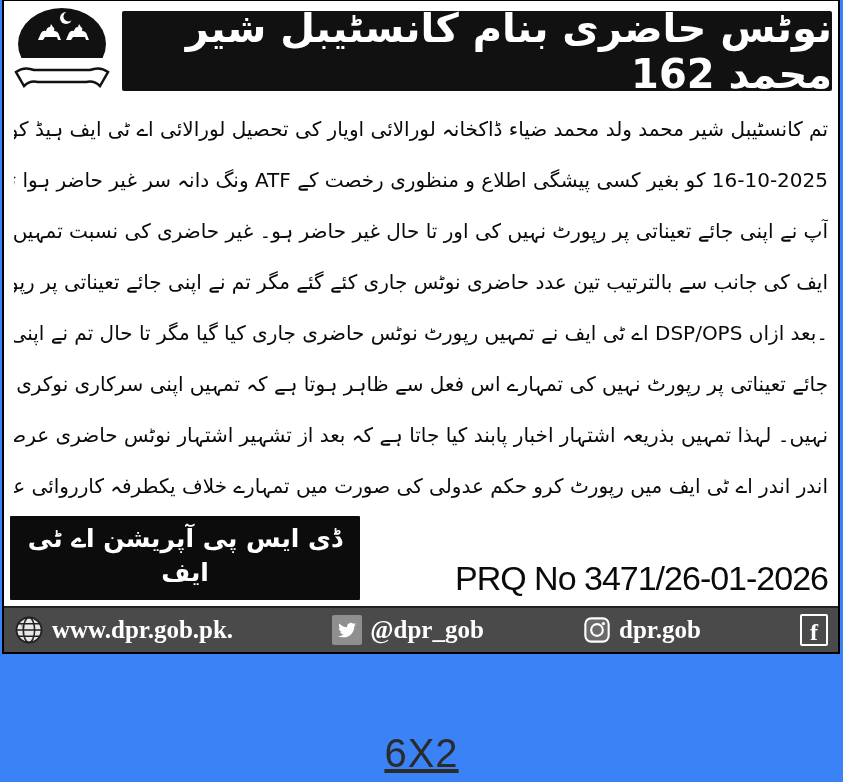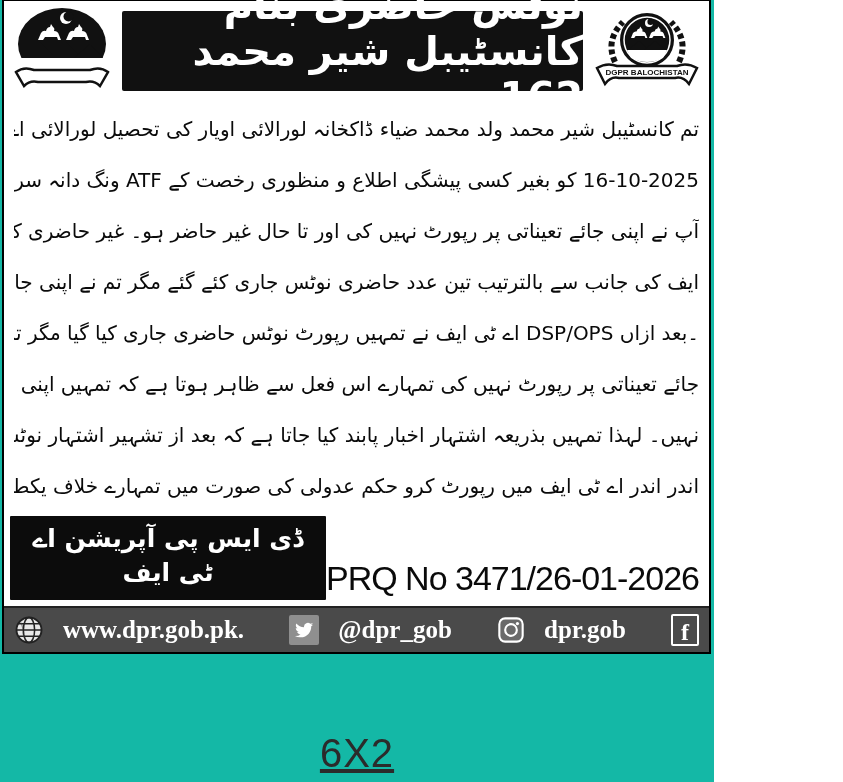--- a/index.html
+++ b/index.html
@@ -1,19 +1,19 @@
 <!DOCTYPE html>
 <html lang="ur"><head>
 <meta charset="utf-8">
 <style>
   html,body{margin:0;padding:0;background:#ffffff;}
   .page{
     position:relative;
-    width:714px;height:782px;
-    background:#14b8a6;
+    width:843px;height:782px;
+    background:#3b82f6;
     font-family:"DejaVu Sans",sans-serif;
     overflow:hidden;
   }
   .ad{
     position:absolute;left:2px;top:0;right:3px;
     border:2px solid #000;
     border-top-width:1px;
     background:#fff;
   }
   
@@ -84,21 +84,21 @@
     background:#4a4a4a;
     border-top:2px solid #222;
     height:44px;
     display:flex;align-items:center;justify-content:space-between;
     padding:0 10px;
     color:#fff;
     font-family:"Liberation Serif",serif;
     font-weight:bold;
     font-size:25px;
   }
-  .social-item{display:flex;align-items:center;gap:19px;white-space:nowrap;}
+  .social-item{display:flex;align-items:center;gap:8px;white-space:nowrap;}
   .fb-box{
     width:24px;height:28px;
     border:2px solid #fff;border-radius:2px;
     display:flex;align-items:flex-end;justify-content:center;
     font-family:"Liberation Serif",serif;
     font-size:24px;font-weight:bold;line-height:24px;
     color:#fff;background:transparent;
   }
   .tw-box{
     width:30px;height:30px;background:#8f8f8f;border-radius:2px;
@@ -140,45 +140,20 @@
           <path d="M64 52 L80 38 L93 52 Z" fill="#111"></path>
 
           <path d="M6 66 Q14 60 24 64 L80 64 Q90 60 98 66 L90 80 Q84 74 76 76 L28 76 Q20 74 14 80 Z" fill="#fff" stroke="#111" stroke-width="2.5"></path>
         </svg>
       </div>
 
       <div class="title-bar">
         <span>نوٹس حاضری بنام کانسٹیبل شیر محمد 162</span>
       </div>
 
-      <div class="emblem">
-        <svg width="112" height="86" viewBox="0 0 112 86">
-
-          <path d="M24 56 Q14 34 32 16" fill="none" stroke="#111" stroke-width="6" stroke-dasharray="5 3"></path>
-          <path d="M88 56 Q98 34 80 16" fill="none" stroke="#111" stroke-width="6" stroke-dasharray="5 3"></path>
-
-          <circle cx="56" cy="34" r="26" fill="#111" stroke="#111" stroke-width="2"></circle>
-          <circle cx="56" cy="34" r="23" fill="#111" stroke="#fff" stroke-width="1.5"></circle>
-
-          <circle cx="58" cy="17" r="4" fill="#fff"></circle>
-          <circle cx="59.6" cy="15.8" r="3.2" fill="#111"></circle>
-
-          <g fill="#fff">
-            <path d="M40 32 l2-5 q1.5-2 3.5-1.5 q.8-3 3-3 l.7-2 l1.4 2 q1.5.8.8 3 q3 0 3.6 3 l1.4 3.5 l-2 0 l-.8-2 l-9 0 l-1.4 2 z"></path>
-            <path d="M58 32 l2-5 q1.5-2 3.5-1.5 q.8-3 3-3 l.7-2 l1.4 2 q1.5.8.8 3 q3 0 3.6 3 l1.4 3.5 l-2 0 l-.8-2 l-9 0 l-1.4 2 z"></path>
-          </g>
-
-          <path d="M36 44 L76 44 L72 52 Q64 56 56 56 Q48 56 40 52 Z" fill="#fff"></path>
-          <path d="M37 44 L48 35 L58 44 Z" fill="#111"></path>
-          <path d="M53 44 L64 35 L75 44 Z" fill="#111"></path>
-
-          <path d="M6 62 Q16 56 26 60 L86 60 Q96 56 106 62 L98 78 Q92 70 84 72 L28 72 Q20 70 14 78 Z" fill="#fff" stroke="#111" stroke-width="2.5"></path>
-          <text x="56" y="69" text-anchor="middle" font-size="8" font-family="Liberation Sans, sans-serif" font-weight="bold" fill="#111">DGPR BALOCHISTAN</text>
-        </svg>
-      </div>
     </div>
 
     <div class="body-text">
       <div class="u-line">تم کانسٹیبل شیر محمد ولد محمد ضیاء ڈاکخانہ لورالائی اویار کی تحصیل لورالائی اے ٹی ایف ہیڈ کوارٹر حال مورخہ</div>
       <div class="u-line">16-10-2025 کو بغیر کسی پیشگی اطلاع و منظوری رخصت کے ATF ونگ دانہ سر غیر حاضر ہوا تھا اور</div>
       <div class="u-line">آپ نے اپنی جائے تعیناتی پر رپورٹ نہیں کی اور تا حال غیر حاضر ہو۔ غیر حاضری کی نسبت تمہیں محکمہ اے ٹی</div>
       <div class="u-line">ایف کی جانب سے بالترتیب تین عدد حاضری نوٹس جاری کئے گئے مگر تم نے اپنی جائے تعیناتی پر رپورٹ نہ کی</div>
       <div class="u-line">۔بعد ازاں DSP/OPS اے ٹی ایف نے تمہیں رپورٹ نوٹس حاضری جاری کیا گیا مگر تا حال تم نے اپنی</div>
       <div class="u-line">جائے تعیناتی پر رپورٹ نہیں کی تمہارے اس فعل سے ظاہر ہوتا ہے کہ تمہیں اپنی سرکاری نوکری میں کوئی دلچسپی</div>
       <div class="u-line">نہیں۔ لہذا تمہیں بذریعہ اشتہار اخبار پابند کیا جاتا ہے کہ بعد از تشہیر اشتہار نوٹس حاضری عرصہ 07 ایام کے</div>

